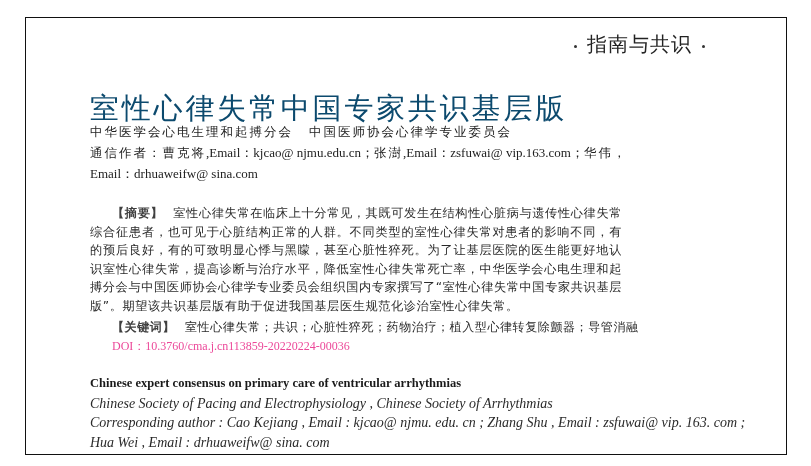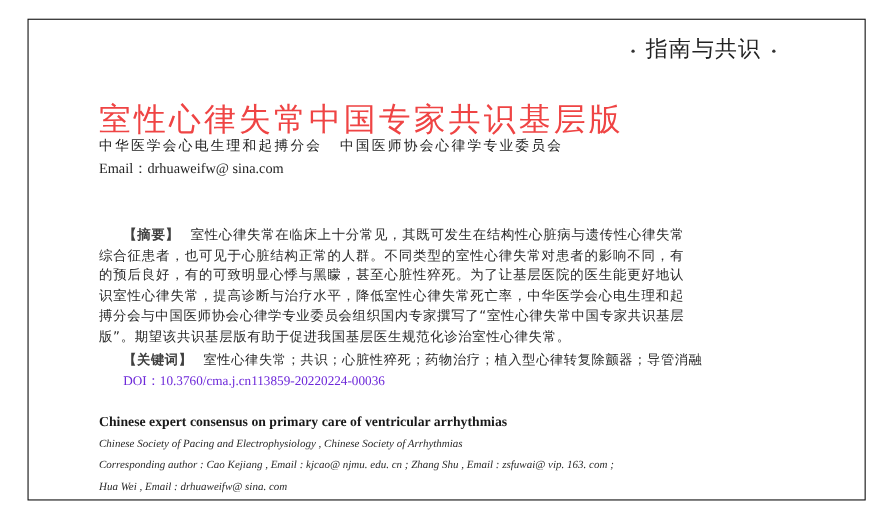--- a/index.html
+++ b/index.html
@@ -43,21 +43,21 @@
       margin: 0 10px;
     }
     .article-title {
       position: absolute;
       left: 90px;
       top: 70px;
       font-family: "DejaVu Sans", "Liberation Sans", sans-serif;
       font-size: 29px;
       letter-spacing: 2.8px;
       font-weight: normal;
-      color: #ef4444;
+      color: #0c4a6e;
       white-space: nowrap;
     }
     .authors {
       position: absolute;
       left: 90px;
       top: 121px;
       font-family: "DejaVu Serif", "Liberation Serif", serif;
       font-size: 12.5px;
       line-height: 21px;
       color: #222;
@@ -107,59 +107,62 @@
       white-space: nowrap;
       letter-spacing: 0.6px;
     }
     .doi {
       position: absolute;
       left: 112px;
       top: 337px;
       font-family: "Liberation Serif", "DejaVu Serif", serif;
       font-size: 12px;
       line-height: 18px;
-      color: #6d28d9;
+      color: #ec4899;
       white-space: nowrap;
     }
     .en-block {
       position: absolute;
       left: 90px;
       top: 374px;
       font-family: "Liberation Serif", "DejaVu Serif", serif;
       color: #1a1a1a;
       white-space: nowrap;
     }
     .en-title {
       font-weight: bold;
       font-size: 12.5px;
       line-height: 19.5px;
     }
     .en-line {
       font-style: italic;
-      font-size: 10px;
+      font-size: 14px;
       line-height: 19.5px;
       color: #2a2a2a;
     }
   </style>
 </head>
 <body>
 
 <div class="page-frame"></div>
 
 <div class="column-tag">
   <span class="dot"></span><span>指南与共识</span><span class="dot"></span>
 </div>
 
 <h1 class="article-title">室性心律失常中国专家共识基层版</h1>
 
 <div class="authors">
   <div>
     <span class="org">中华医学会心电生理和起搏分会</span><span class="org-sep"></span><span class="org">中国医师协会心律学专业委员会</span>
   </div>
   <div>
+    <span class="cjk">通信作者：</span><span class="cjk">曹克将</span><span class="latin">,Email：kjcao@ njmu.edu.cn；</span><span class="cjk">张澍</span><span class="latin">,Email：zsfuwai@ vip.163.com；</span><span class="cjk">华伟</span><span class="cjk">，</span>
+  </div>
+  <div>
     <span class="latin">Email：drhuaweifw@ sina.com</span>
   </div>
 </div>
 
 <div class="abstract"><span class="label-bracket">【摘要】</span><span>室性心律失常在临床上十分常见，其既可发生在结构性心脏病与遗传性心律失常综合征患者，也可见于心脏结构正常的人群。不同类型的室性心律失常对患者的影响不同，有的预后良好，有的可致明显心悸与黑矇，甚至心脏性猝死。为了让基层医院的医生能更好地认识室性心律失常，提高诊断与治疗水平，降低室性心律失常死亡率，中华医学会心电生理和起搏分会与中国医师协会心律学专业委员会组织国内专家撰写了“室性心律失常中国专家共识基层版”。期望该共识基层版有助于促进我国基层医生规范化诊治室性心律失常。</span></div>
 
 <div class="keywords"><span class="label-bracket">【关键词】</span><span>室性心律失常；共识；心脏性猝死；药物治疗；植入型心律转复除颤器；导管消融</span></div>
 
 <div class="doi">DOI：10.3760/cma.j.cn113859-20220224-00036</div>
 

